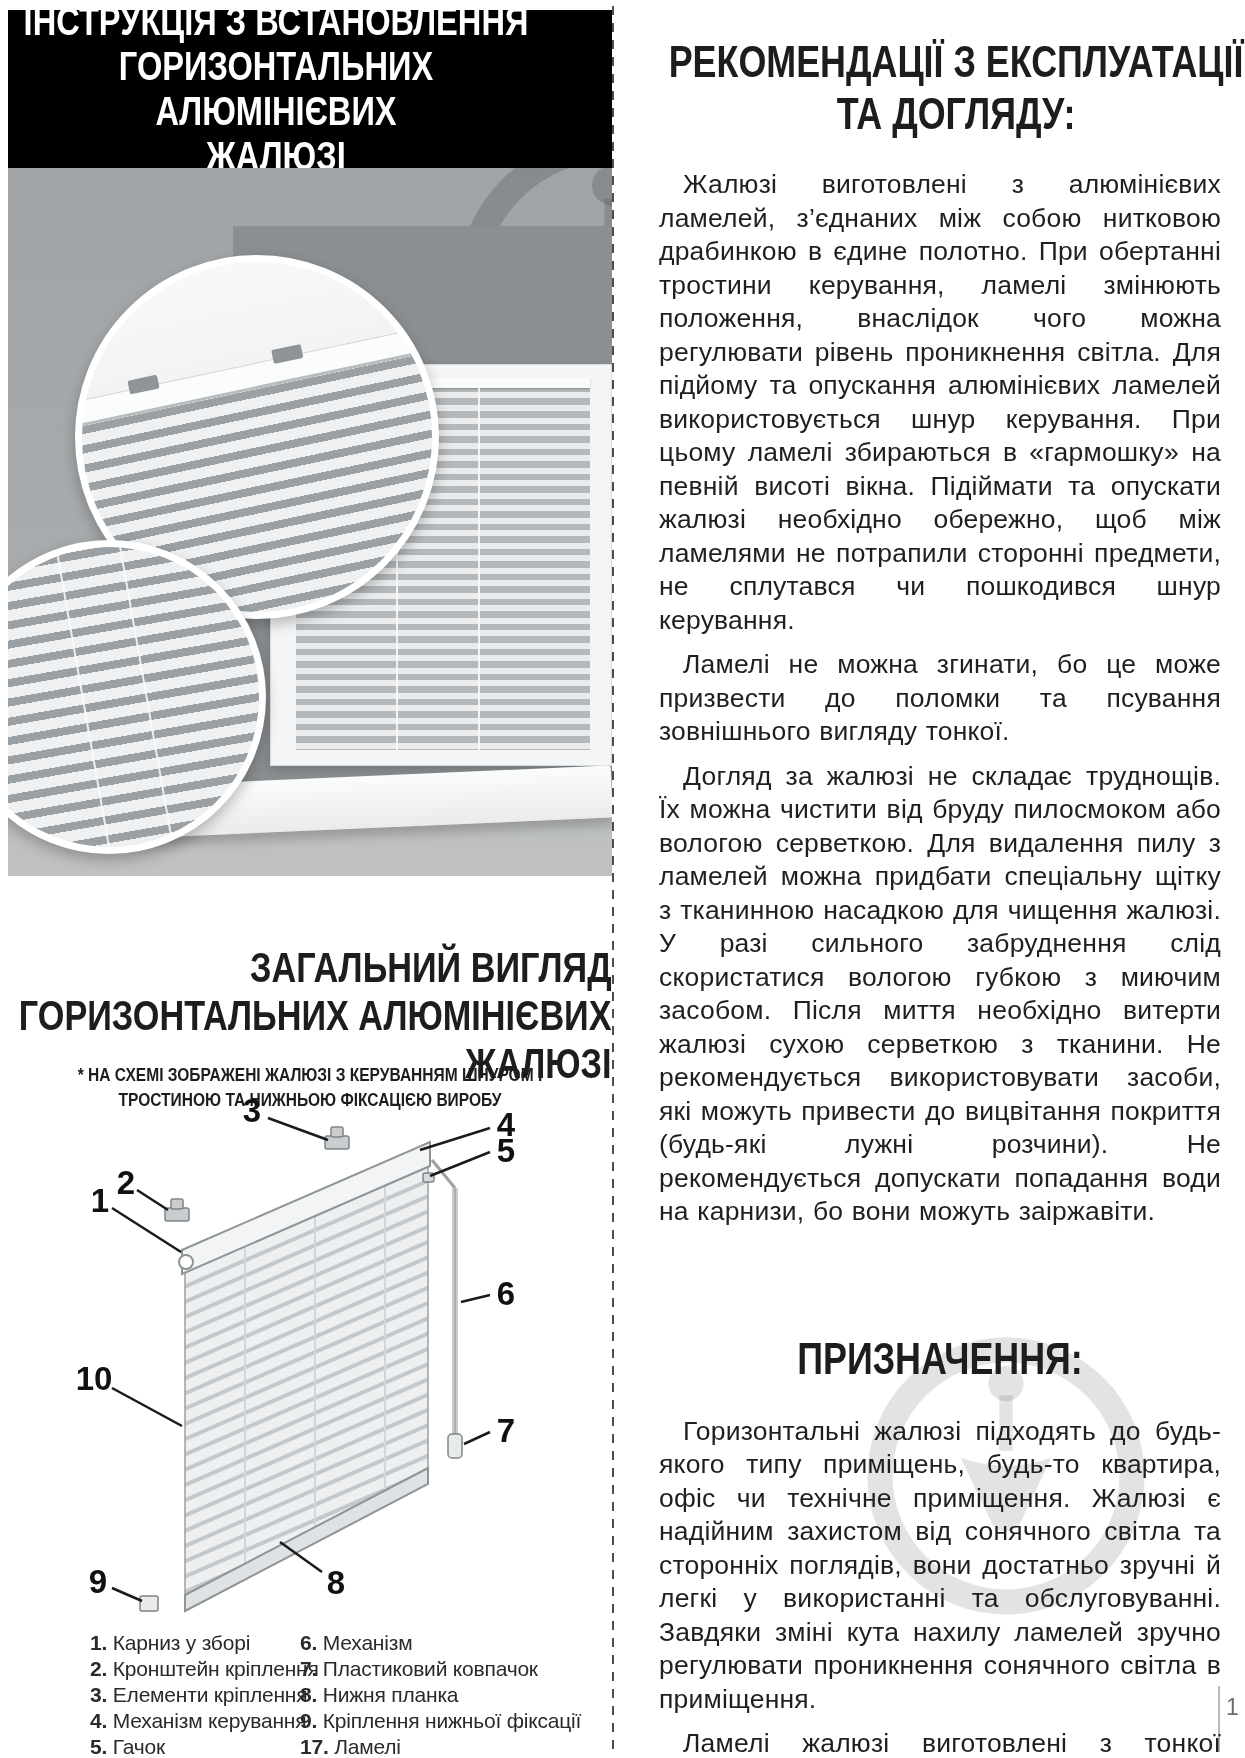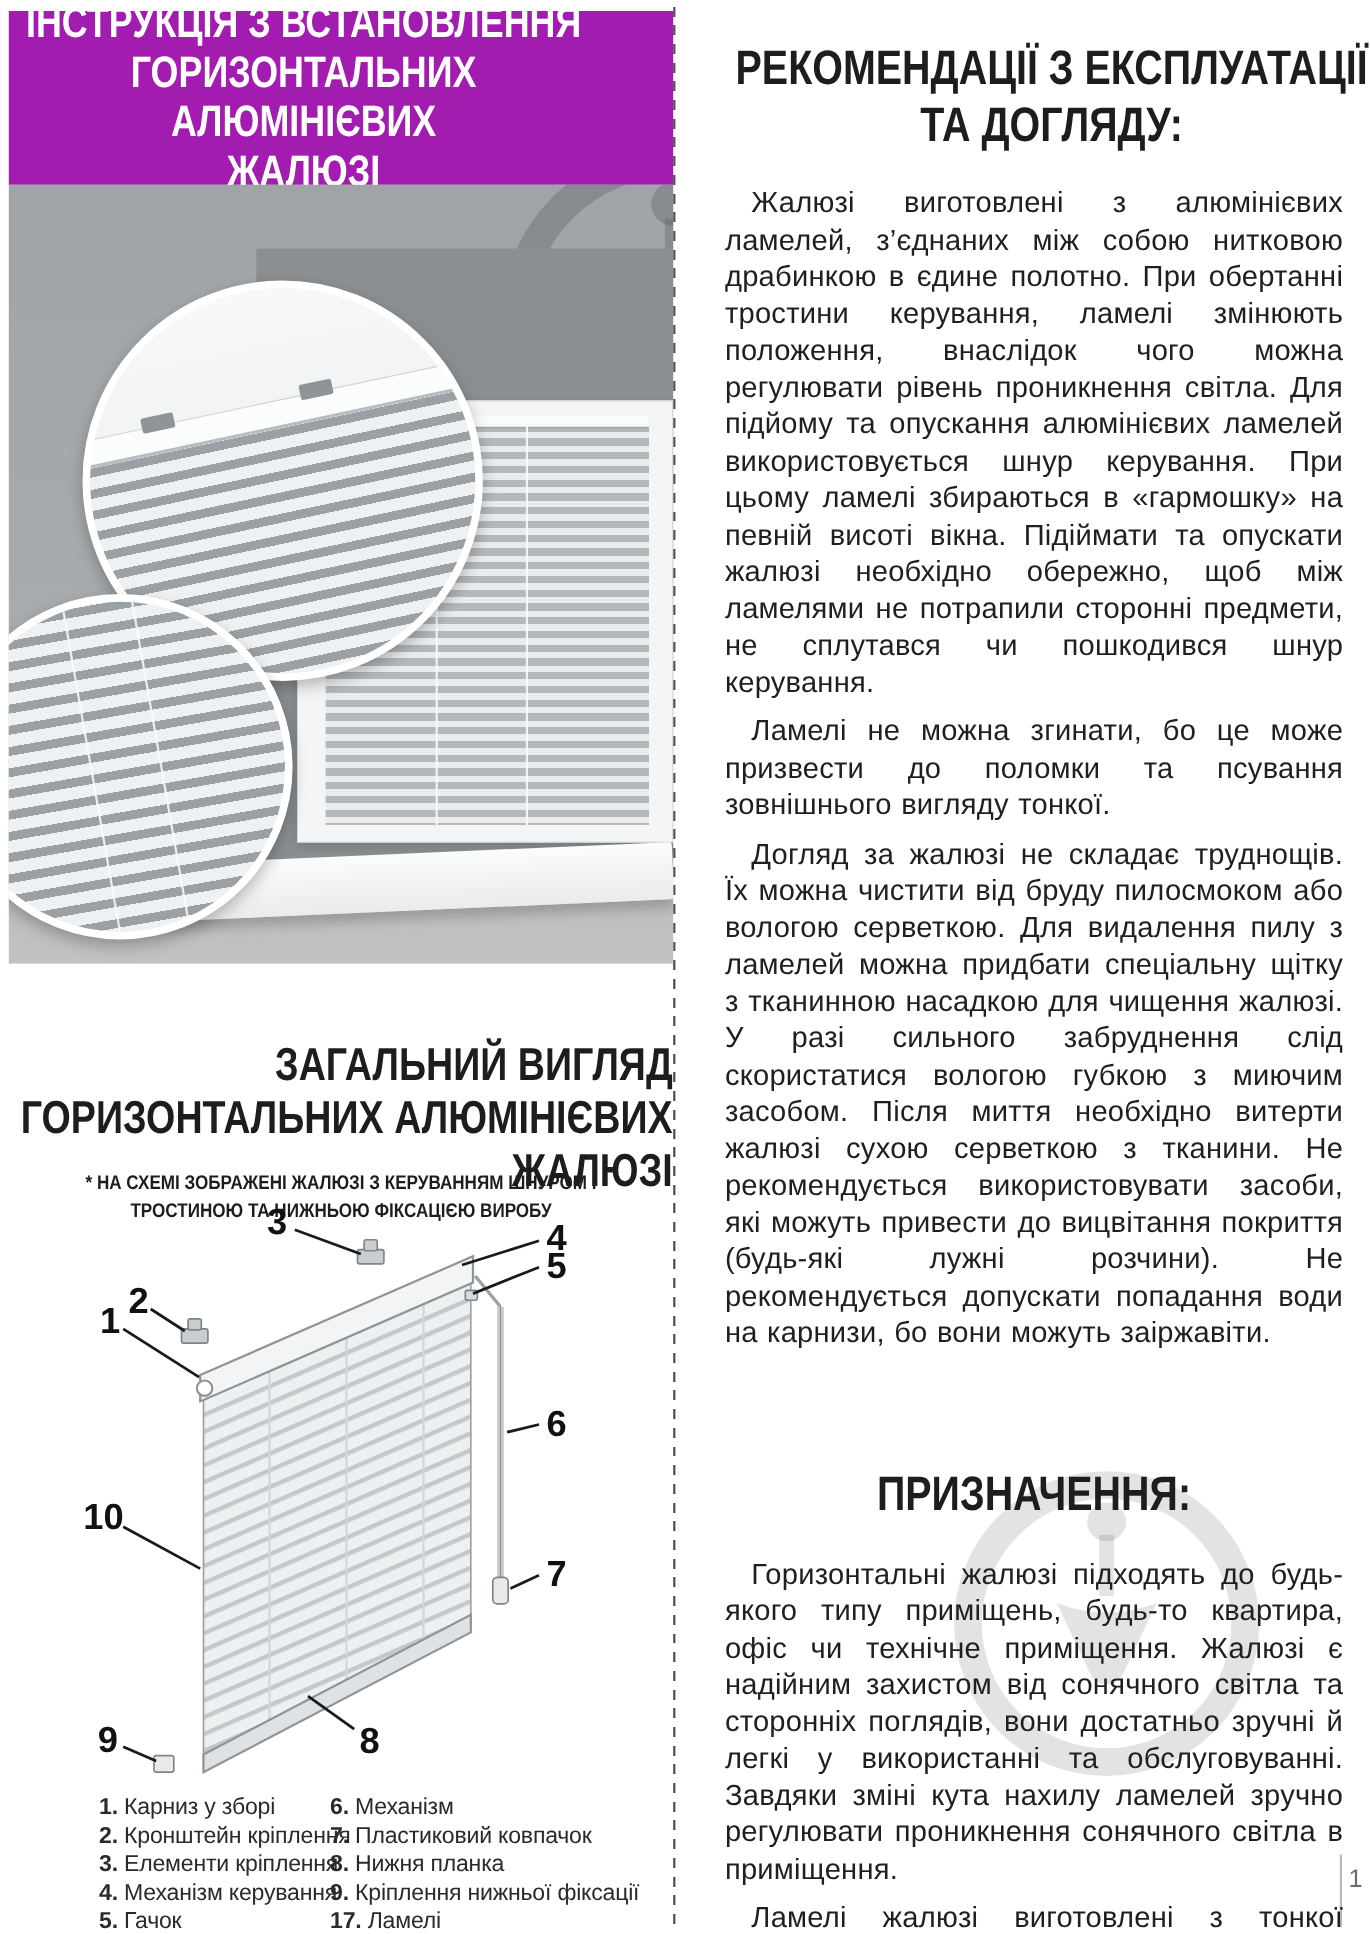--- a/index.html
+++ b/index.html
@@ -4,21 +4,21 @@
 <style>
   html,body{margin:0;padding:0;background:#ffffff;}
   .page{position:relative;width:1245px;height:1758px;background:#ffffff;overflow:hidden;
         font-family:"Liberation Sans",sans-serif;color:#1d1d1d;}
 
   
   .fold{position:absolute;left:612px;top:6px;width:2px;height:1748px;
         background:repeating-linear-gradient(180deg,#4d4d4d 0 9px,transparent 9px 17px);}
 
   
-  .hdr-box{position:absolute;left:8px;top:10px;width:604px;height:158px;background:#a21caf;
+  .hdr-box{position:absolute;left:8px;top:10px;width:604px;height:158px;background:#000000;
            display:flex;align-items:center;justify-content:center;}
   .hdr-title{color:#ffffff;font-weight:700;font-size:40px;line-height:45px;text-align:center;
              white-space:pre-line;width:740px;margin-left:-68px;transform:scaleX(0.815);transform-origin:50% 50%;}
 
   .photo{position:absolute;left:8px;top:168px;width:604px;height:708px;overflow:hidden;
          background:linear-gradient(180deg,#a0a4a7 0%,#a8abad 55%,#c0c2c3 100%);}
   .recess{position:absolute;left:225px;top:58px;width:379px;height:572px;background:#8b8f92;}
   .frame{position:absolute;left:262px;top:196px;width:342px;height:402px;background:#f4f5f6;
          box-shadow:inset 0 0 0 1px #d8dbdd, 0 4px 10px rgba(0,0,0,.18);}
   .blinds{position:absolute;left:26px;top:22px;right:22px;bottom:16px;

